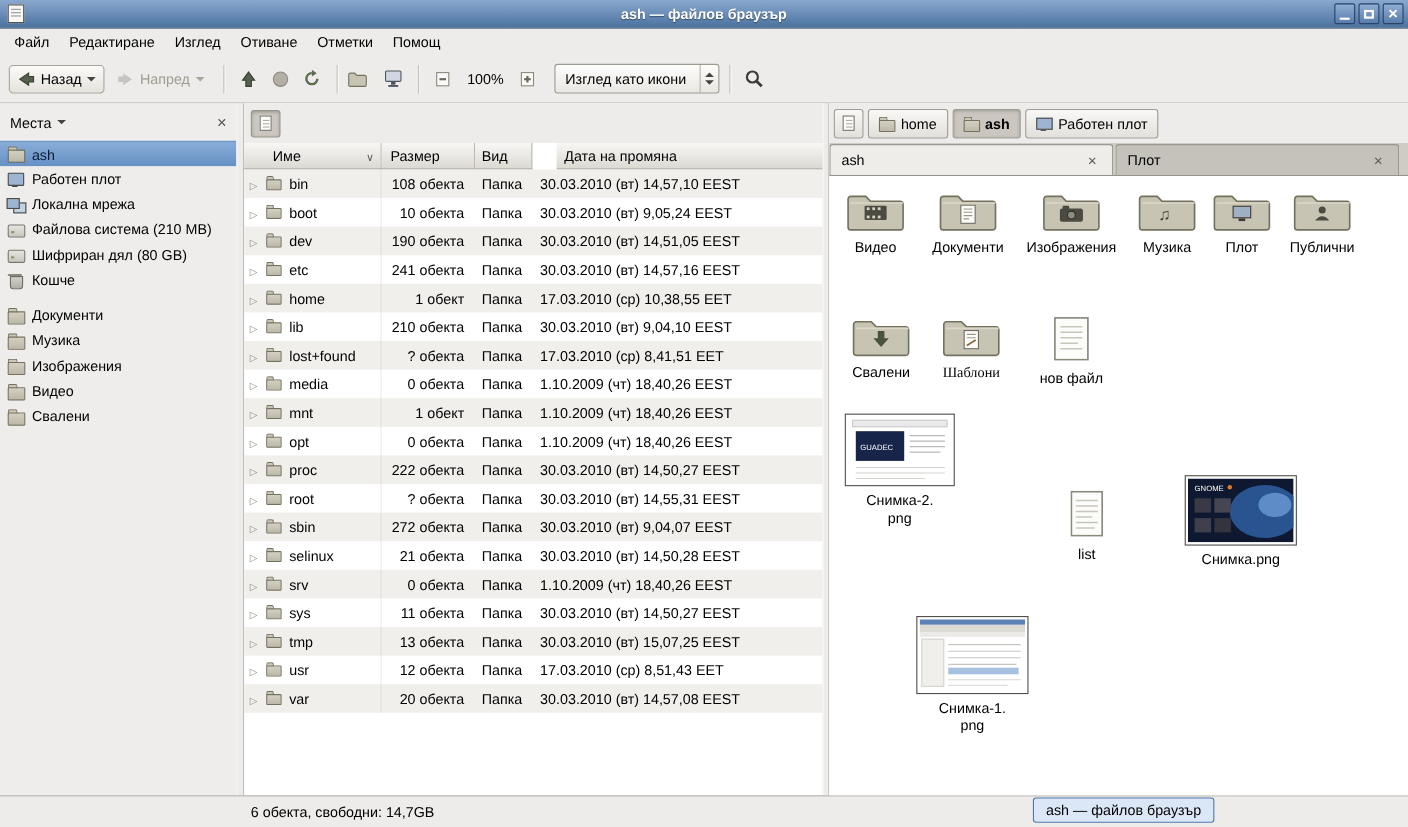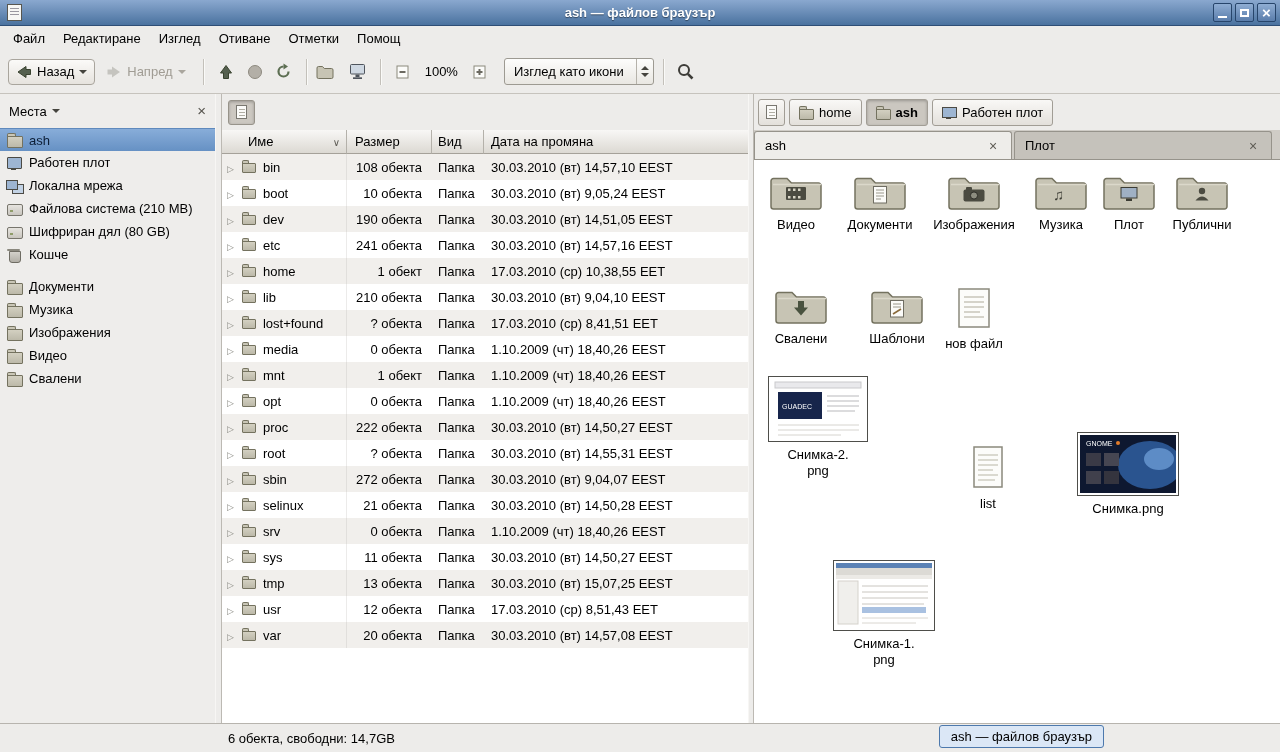--- a/index.html
+++ b/index.html
@@ -74,21 +74,21 @@
   .listpane { width:526px; display:flex; flex-direction:column; background:#fff; flex:none; }
   .pane-top { height:36px; background:#edecea; display:flex; align-items:center; padding:0 6px; flex:none; }
   .rootbtn { width:27px; height:25px; border:1px solid #97938a; border-radius:3px; background:#ccc8c1; box-shadow:inset 0 1px 3px rgba(0,0,0,.25); display:flex; align-items:center; justify-content:center; }
   .mini-page { width:11px; height:14px; background:#fbfbf9; border:1px solid #797770; position:relative; }
   .mini-page::before { content:""; position:absolute; left:2px; top:3px; width:6px; height:1px; background:#b0aea4; box-shadow:0 3px 0 #b0aea4, 0 6px 0 #b0aea4; }
   .thead { display:flex; height:24px; flex:none; }
   .th { background:linear-gradient(#f8f7f5,#dcd9d3); border-right:1px solid #b4b1aa; border-bottom:1px solid #a5a199; display:flex; align-items:center; }
   .th-name { width:125px; padding-left:26px; }
   .th-size { width:85px; padding-left:8px; }
   .th-type { width:52px; padding-left:6px; }
-  .th-date { flex:1; padding-left:7px; border-right:none; }
+  .th-date { flex:1; padding-left:7px; border-right:none;margin-left:22px; }
   .sort { margin-left:auto; margin-right:6px; }
   .sort::before { content:"\2228"; font-size:10px; color:#5e5c55; }
   .rows { flex:1; overflow:hidden; }
   .trow { display:flex; height:26px; align-items:center; }
   .rows .trow:nth-child(odd) { background:#f1efec; }
   .c-name { width:125px; display:flex; align-items:center; padding-left:5px; border-right:1px solid rgba(180,177,170,.25); height:100%; }
   .expander::before { content:"\25B7"; color:#8b8b84; font-size:9px; margin-right:7px; }
   .c-name .pic { margin-right:6px; }
   .c-size { width:85px; text-align:right; padding-right:10px; }
   .c-type { width:52px; padding-left:6px; }
@@ -121,21 +121,21 @@
   .emb { position:absolute; left:50%; top:14px; transform:translateX(-50%); }
   .thumb { border:1px solid #4e4e4a; background:#fff; padding:2px; line-height:0; }
   
   .p0  { left:2px;   top:12px;  width:80px; }
   .p1  { left:84px;  top:12px;  width:84px; }
   .p2  { left:178px; top:12px;  width:84px; }
   .p3  { left:268px; top:12px;  width:78px; }
   .p4  { left:340px; top:12px;  width:70px; }
   .p5  { left:408px; top:12px;  width:80px; }
   .p6  { left:8px;   top:126px; width:78px; }
-  .p7  { left:104px;  top:126px; width:78px; }
+  .p7  { left:90px;  top:126px; width:78px;font-family:Liberation Serif, serif; }
   .p8  { left:180px; top:128px; width:80px; }
   .p9  { left:10px;  top:216px; width:108px; }
   .p9 .ilabel  { width:66px; }
   .p10 { left:204px; top:286px; width:60px; }
   .p11 { left:318px; top:272px; width:112px; }
   .p12 { left:76px;  top:400px; width:108px; }
   .p12 .ilabel { width:66px; }
 
   
   .statusbar { height:29px; background:#edecea; border-top:1px solid #b7b4ae; display:flex; align-items:center; padding-left:228px; flex:none; }

